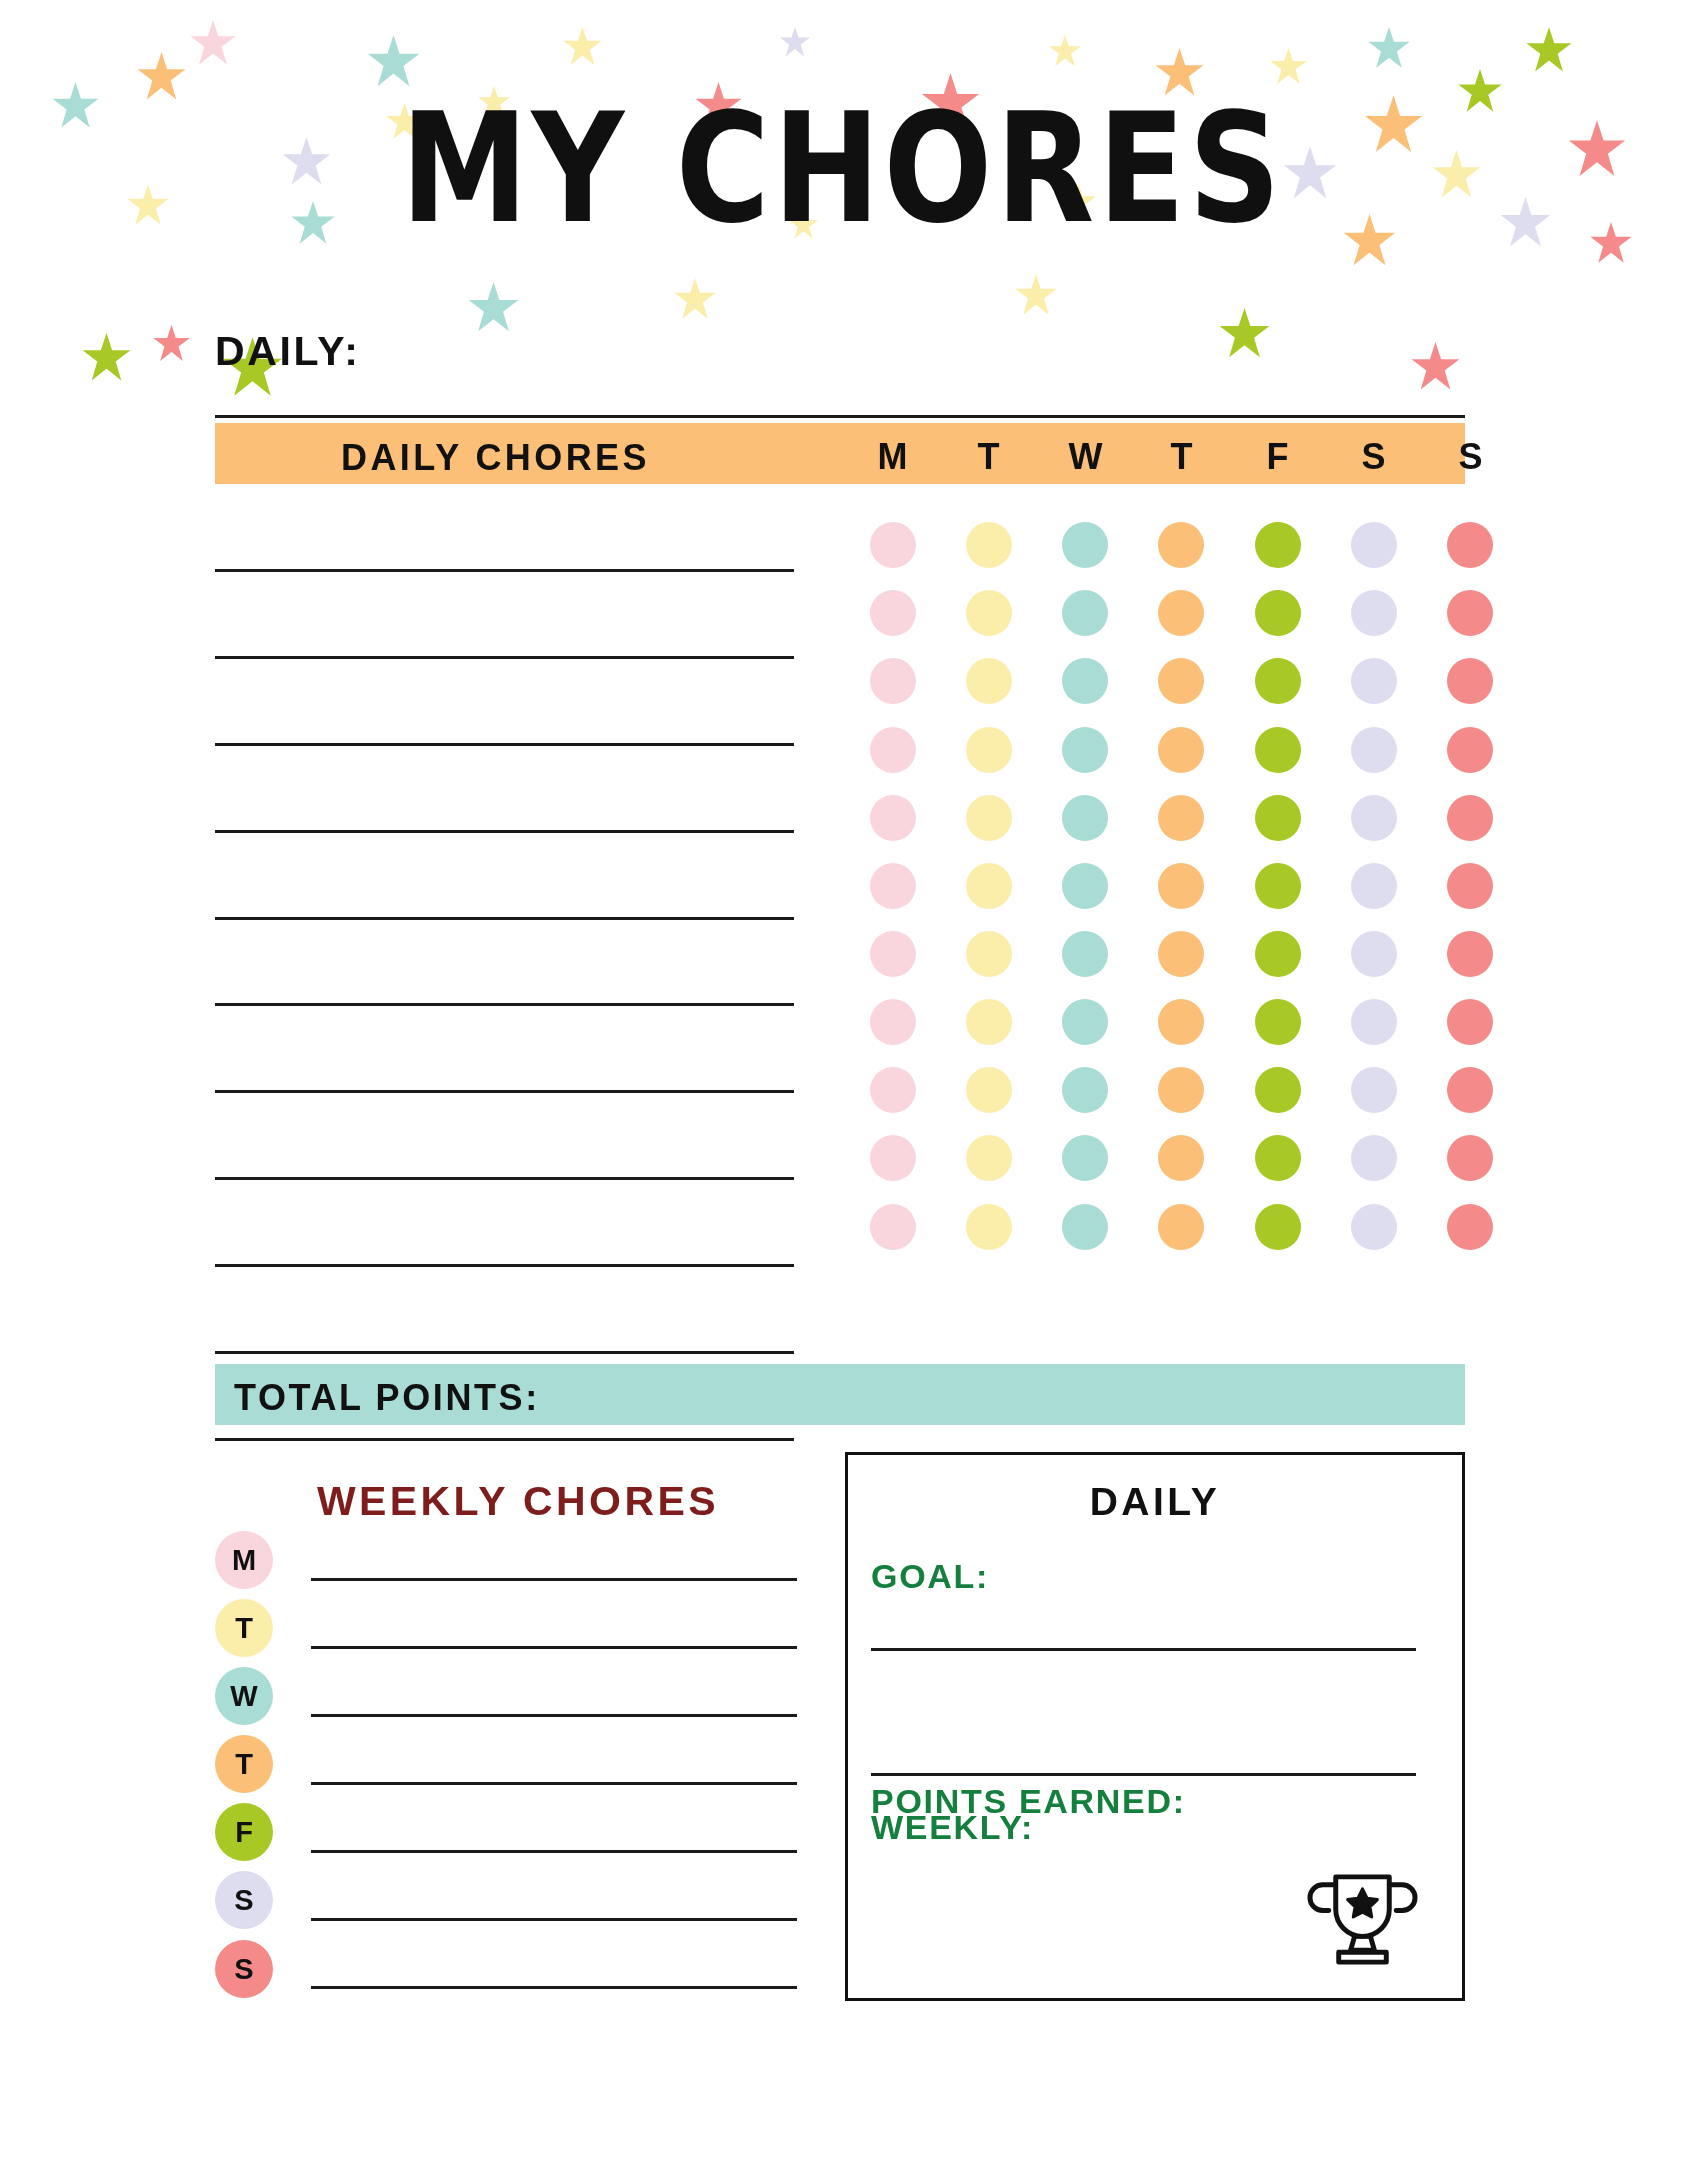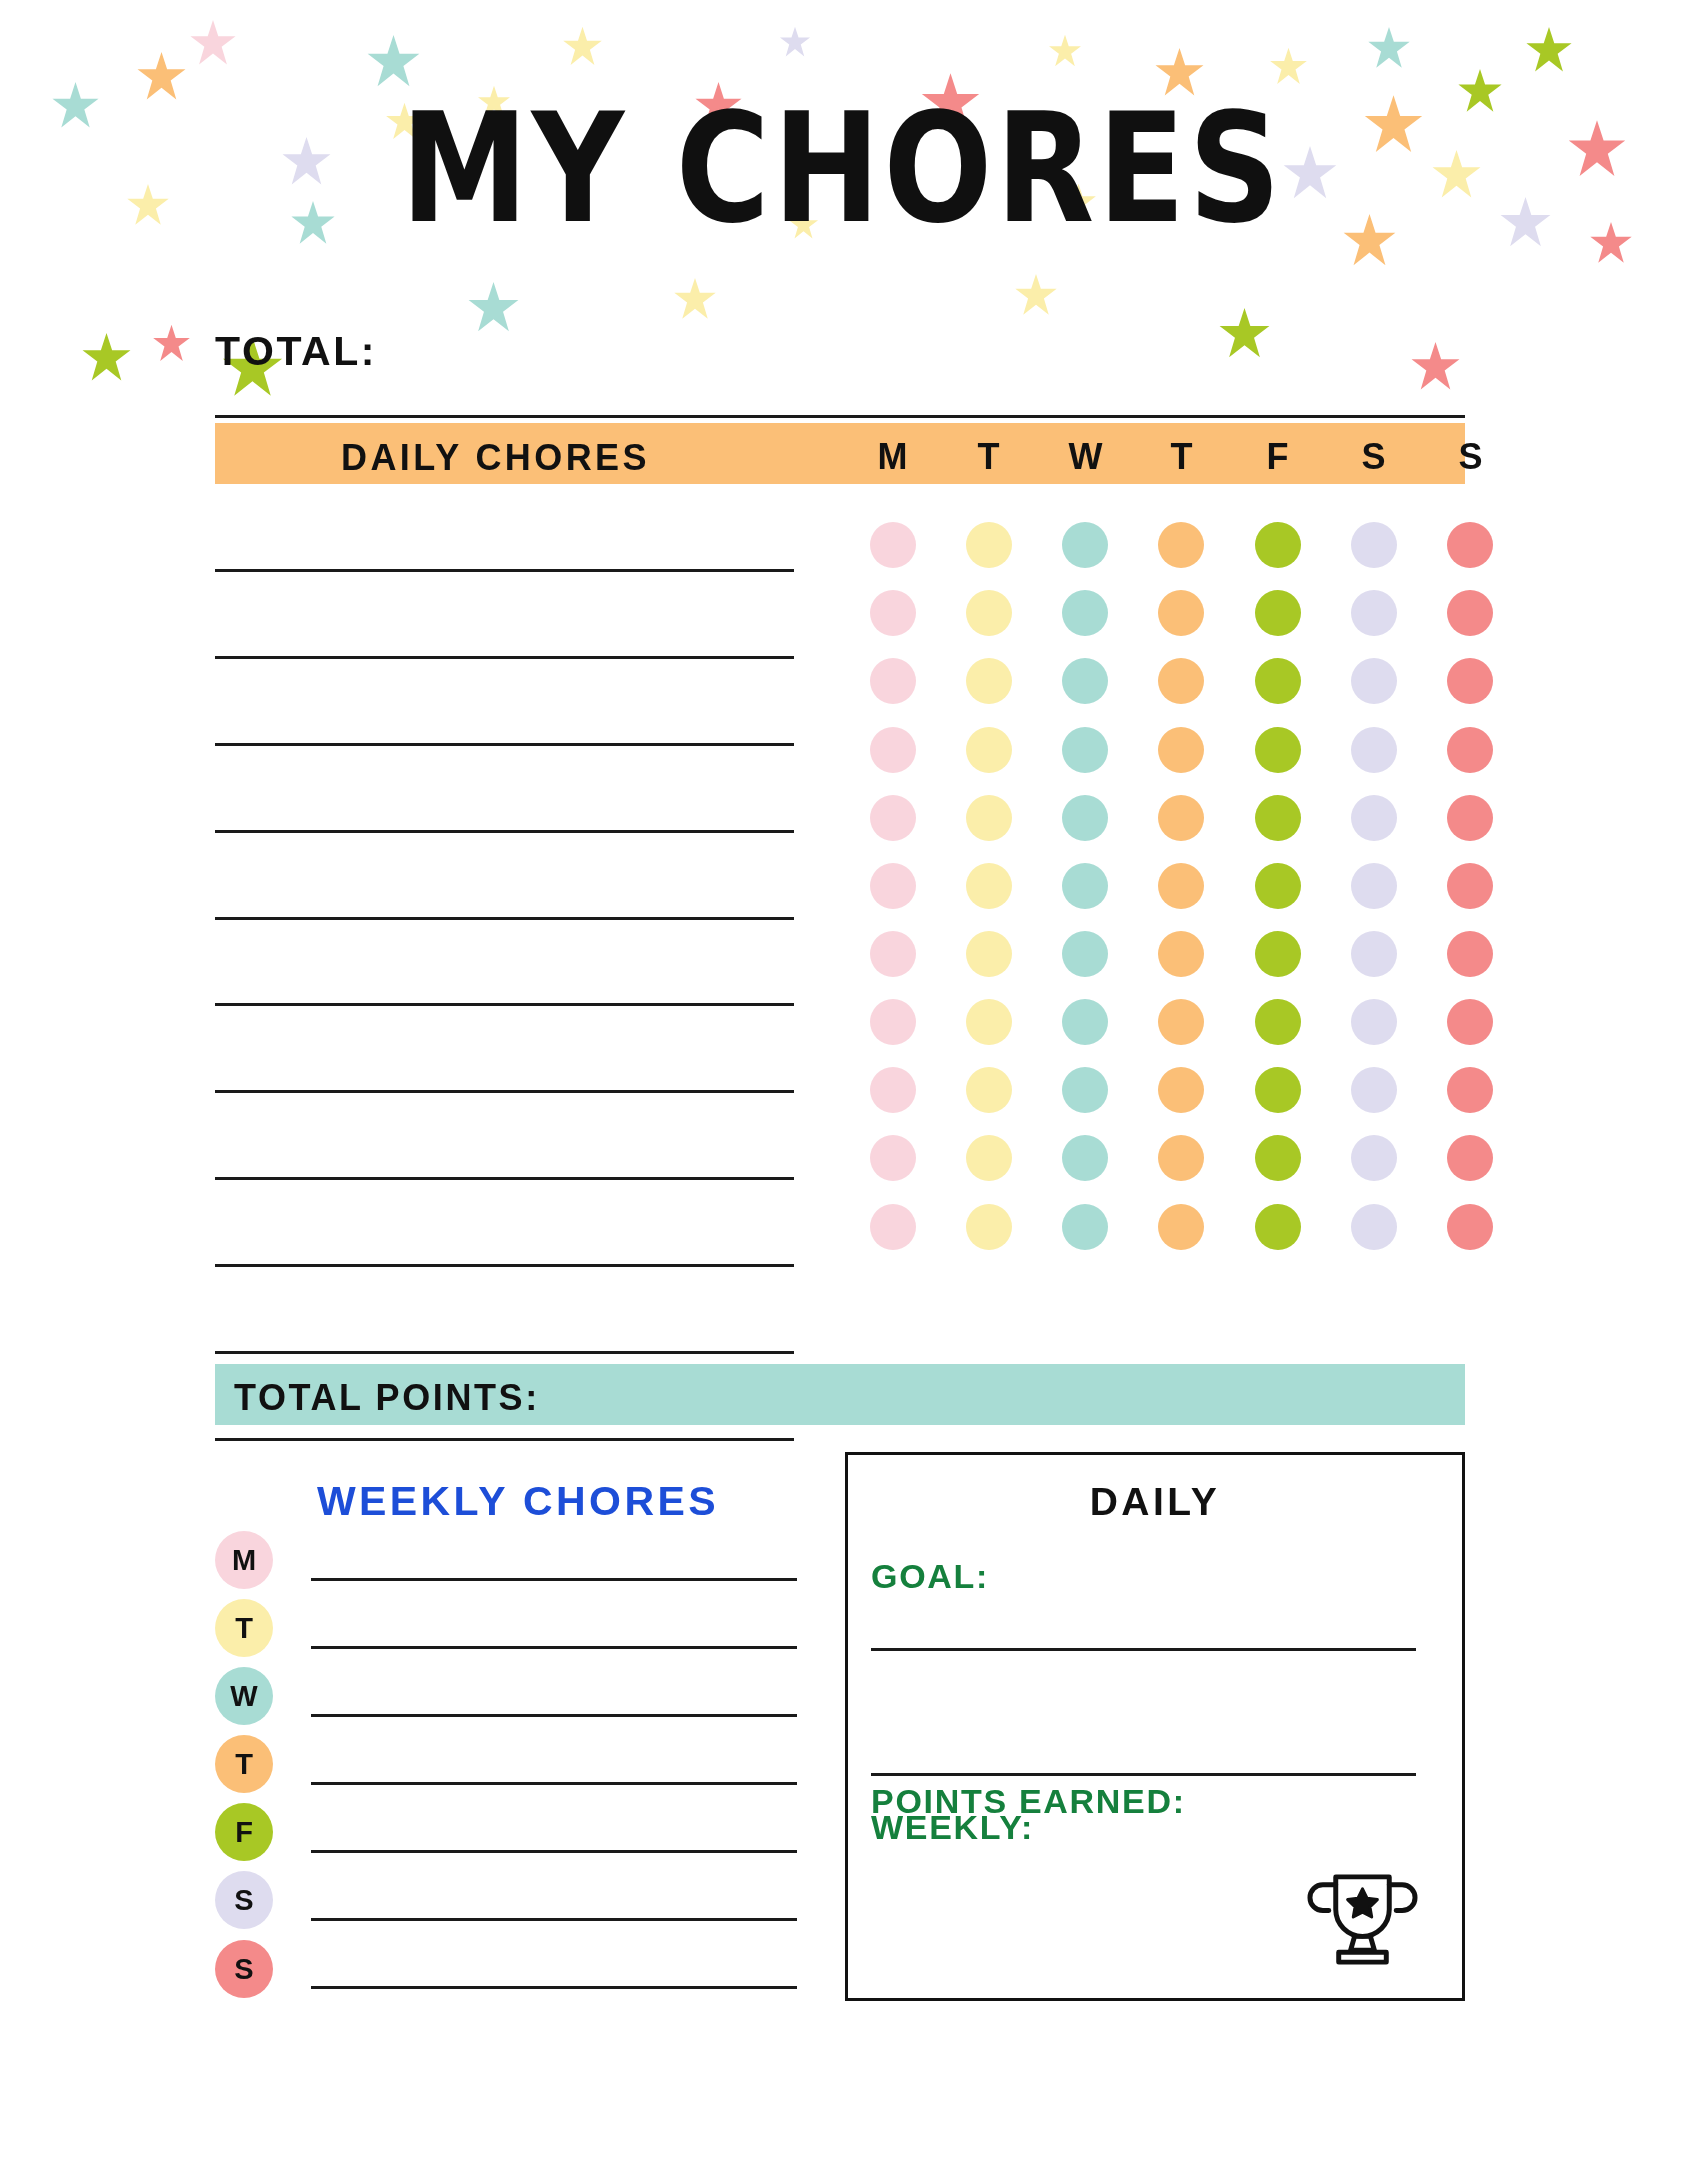--- a/index.html
+++ b/index.html
@@ -129,21 +129,21 @@
   }
 
   
   .weekly-title {
     position: absolute;
     left: 317px;
     top: 1478px;
     font-size: 41px;
     font-weight: bold;
     letter-spacing: 3.4px;
-    color: #1d4ed8;
+    color: #7f1d1d;
   }
   .day-dot {
     position: absolute;
     left: 215px;
     width: 58px;
     height: 58px;
     border-radius: 50%;
     display: flex;
     align-items: center;
     justify-content: center;
@@ -313,21 +313,21 @@
     <div class="star" style="left: 694px; top: 81px;"><svg width="49" height="49" viewBox="0 0 100 100">
         <polygon points="50,2 61,36 97,36 68,58 79,95 50,72 21,95 32,58 3,36 39,36" fill="#f48a8a"></polygon>
       </svg></div>
     <div class="star" style="left: 788px; top: 209px;"><svg width="31" height="31" viewBox="0 0 100 100">
         <polygon points="50,2 61,36 97,36 68,58 79,95 50,72 21,95 32,58 3,36 39,36" fill="#fbeeaa"></polygon>
       </svg></div>
   </div>
 
 <div class="title">MY CHORES</div>
 
-<div class="name-label">TOTAL:</div>
+<div class="name-label">DAILY:</div>
 <div class="name-rule"></div>
 
 <div class="daily-header"></div>
 <div class="daily-header-title">DAILY CHORES</div>
 <div id="day-headers">
     <div class="day-header" style="left: 867px;">M</div>
     <div class="day-header" style="left: 963px;">T</div>
     <div class="day-header" style="left: 1060px;">W</div>
     <div class="day-header" style="left: 1156px;">T</div>
     <div class="day-header" style="left: 1252px;">F</div>

